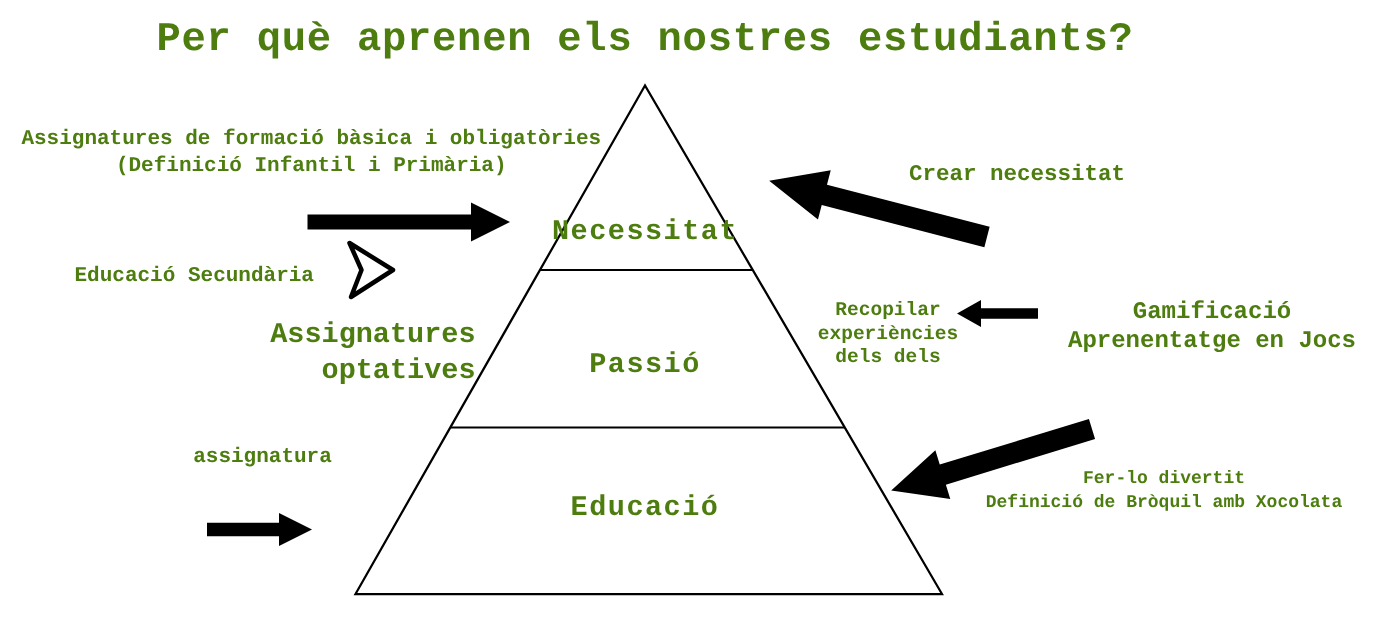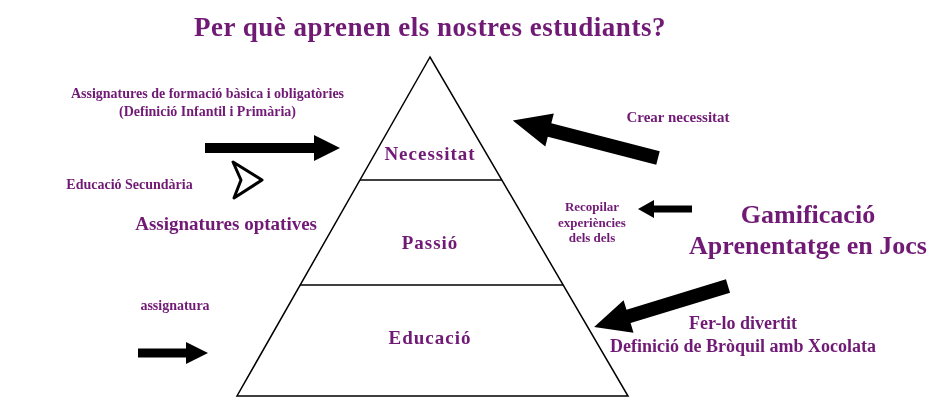--- a/index.html
+++ b/index.html
@@ -1,43 +1,43 @@
 <!DOCTYPE html>
 <html><head>
 <meta charset="utf-8">
 <style>
   html,body{margin:0;padding:0;background:#ffffff;}
   .stage{
     position:relative;
     width:933px;height:419px;
     background:#ffffff;
-    font-family:Liberation Serif, serif;
-    color:#701a75;
+    font-family:Liberation Mono, monospace;
+    color:#4d7c0f;
     overflow:hidden;
   }
   .abs{position:absolute;}
   .c{text-align:center;}
   .line{display:block;}
   .title{
     top:12px;left:40px;width:780px;
     font-size:27px;font-weight:700;letter-spacing:0.5px;
   }
   .lvl{width:160px;left:350px;font-size:19px;font-weight:700;letter-spacing:1px;}
   .lvl-1{top:143px;}
   .lvl-2{top:232px;}
   .lvl-3{top:327px;}
   .note{font-weight:700;line-height:1.25;}
   .note-left-top{top:85px;left:10px;width:395px;font-size:14px;}
   .note-edu-sec{top:176px;left:42px;width:175px;font-size:14px;}
   .note-optatives{top:212px;left:132px;width:185px;font-size:19px;text-align:right;}
   .note-left-bottom{top:297px;left:45px;width:260px;font-size:14px;}
   .note-crear{top:108px;left:598px;width:160px;font-size:15px;}
   .note-recopilar{top:199px;left:542px;width:100px;font-size:13px;line-height:1.2;}
-  .note-gami{top:199px;left:688px;width:240px;font-size:26px;line-height:1.2;}
-  .note-right-bottom{top:312px;left:598px;width:290px;font-size:18px;line-height:1.3;}
+  .note-gami{top:199px;left:688px;width:240px;font-size:16px;line-height:1.2;}
+  .note-right-bottom{top:312px;left:631px;width:290px;font-size:12px;line-height:1.3;}
   svg.layer{position:absolute;top:0;left:0;}
 </style>
 </head>
 <body>
 
 <div class="stage">
 
   <svg class="layer" width="933" height="419" viewBox="0 0 933 419">
 
     <polygon points="430,57 237,396 628,396" fill="#ffffff" stroke="#000000" stroke-width="1.5"></polygon>

